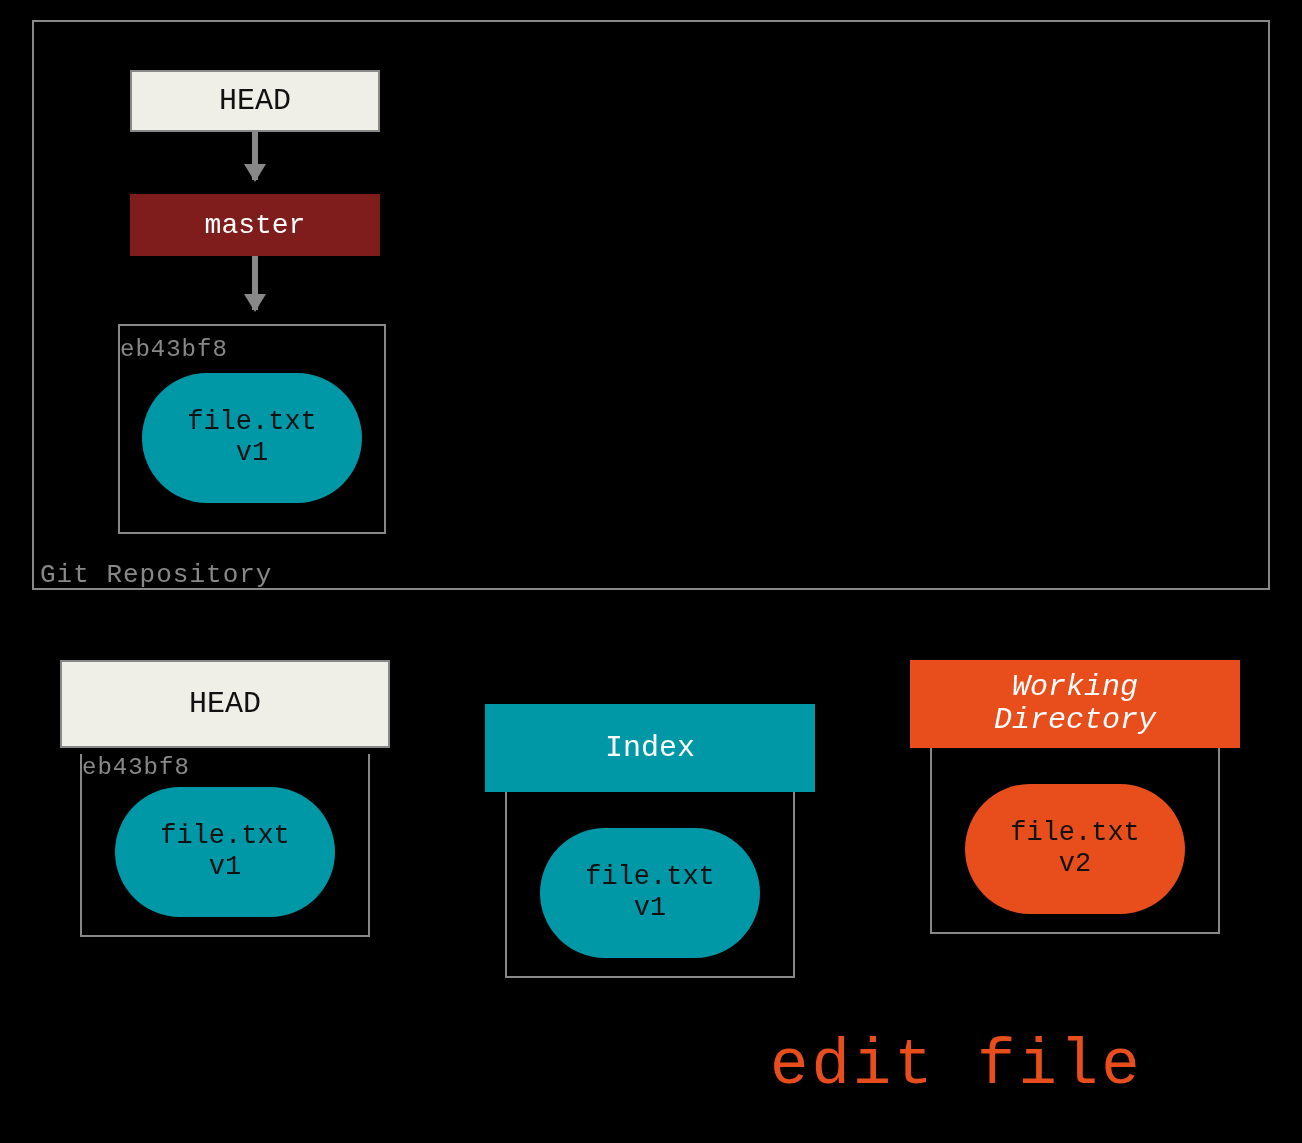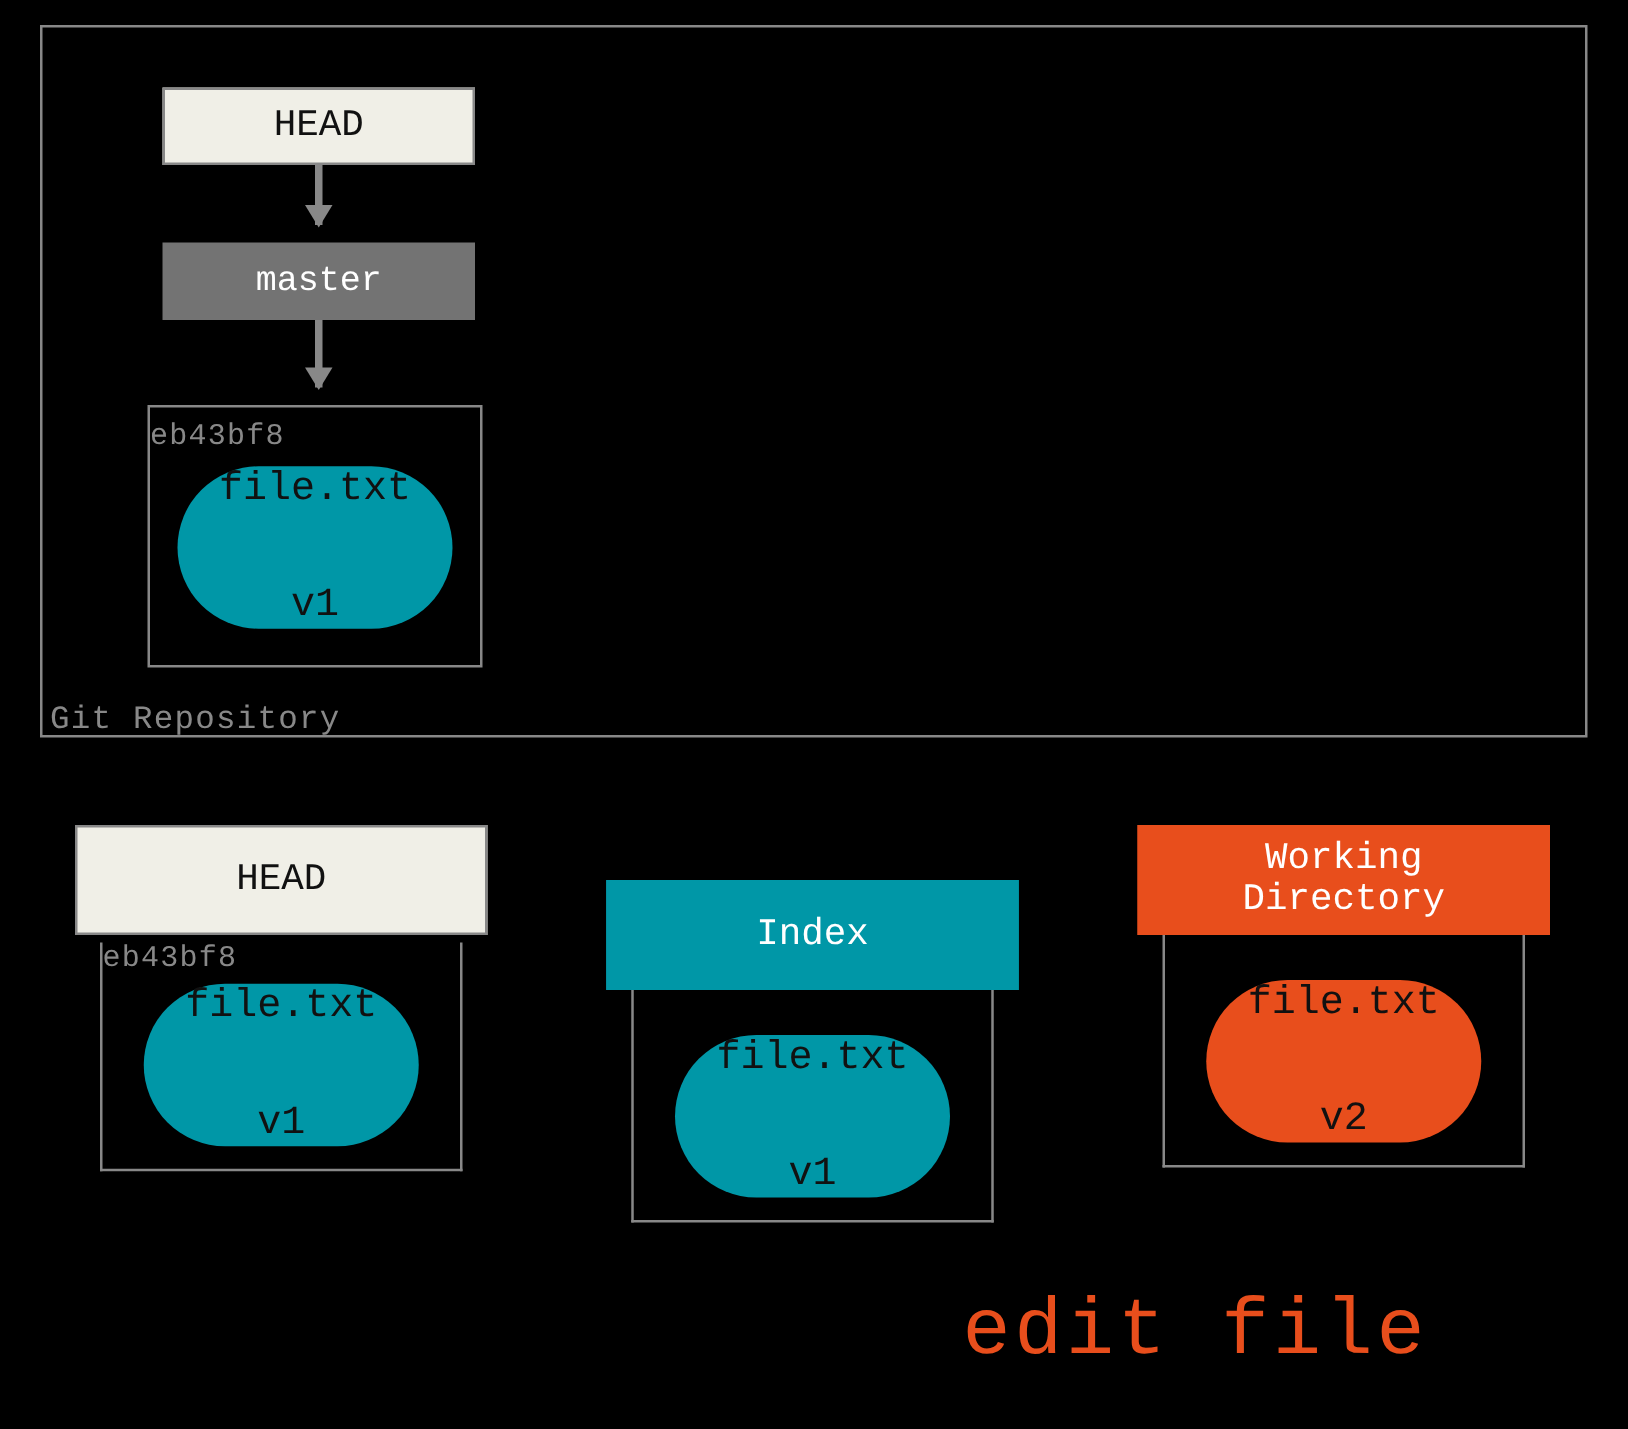--- a/index.html
+++ b/index.html
@@ -41,21 +41,21 @@
     justify-content: center;
     color: #111;
     font-size: 30px;
   }
   .master-box {
     position: absolute;
     left: 96px;
     top: 172px;
     width: 250px;
     height: 62px;
-    background: #737373;
+    background: #7f1d1d;
     display: flex;
     align-items: center;
     justify-content: center;
     color: #fff;
     font-size: 28px;
   }
   .commit-box-top {
     position: absolute;
     left: 84px;
     top: 302px;
@@ -70,22 +70,22 @@
     margin-top: 10px;
     letter-spacing: 1px;
   }
   .blob {
     width: 220px;
     height: 130px;
     border-radius: 65px;
     display: flex;
     flex-direction: column;
     align-items: center;
-    justify-content: space-between;
-    font-size: 32px;
+    justify-content: center;
+    font-size: 27px;
     line-height: 1.15;
   }
   .blob-teal { background: #0097a7; color: #111; }
   .blob-orange { background: #e84e1c; color: #111; }
   .arrow {
     position: absolute;
     left: 218px;
     width: 6px;
     background: #888;
   }
@@ -118,21 +118,21 @@
     display: flex;
     align-items: center;
     justify-content: center;
     text-align: center;
     font-size: 30px;
     line-height: 1.1;
     border: 2px solid #888;
   }
   .hdr-cream { background: #f0efe7; color: #111; }
   .hdr-teal  { background: #0097a7; color: #fff; border-color: #0097a7; margin-top: 44px; }
-  .hdr-orange{ background: #e84e1c; color: #fff; border-color: #e84e1c; }
+  .hdr-orange{ background: #e84e1c; color: #fff; border-color: #e84e1c; font-style: italic; }
   .tree-body {
     width: 290px;
     margin: 0 auto;
     border: 2px solid #888;
     border-top: none;
     padding-bottom: 18px;
   }
   .tree-body .commit-hash { margin-top: 6px; margin-bottom: 6px; }
   .tree-body .spacer { height: 36px; }
   .tree-body .blob { margin: 0 auto; }

